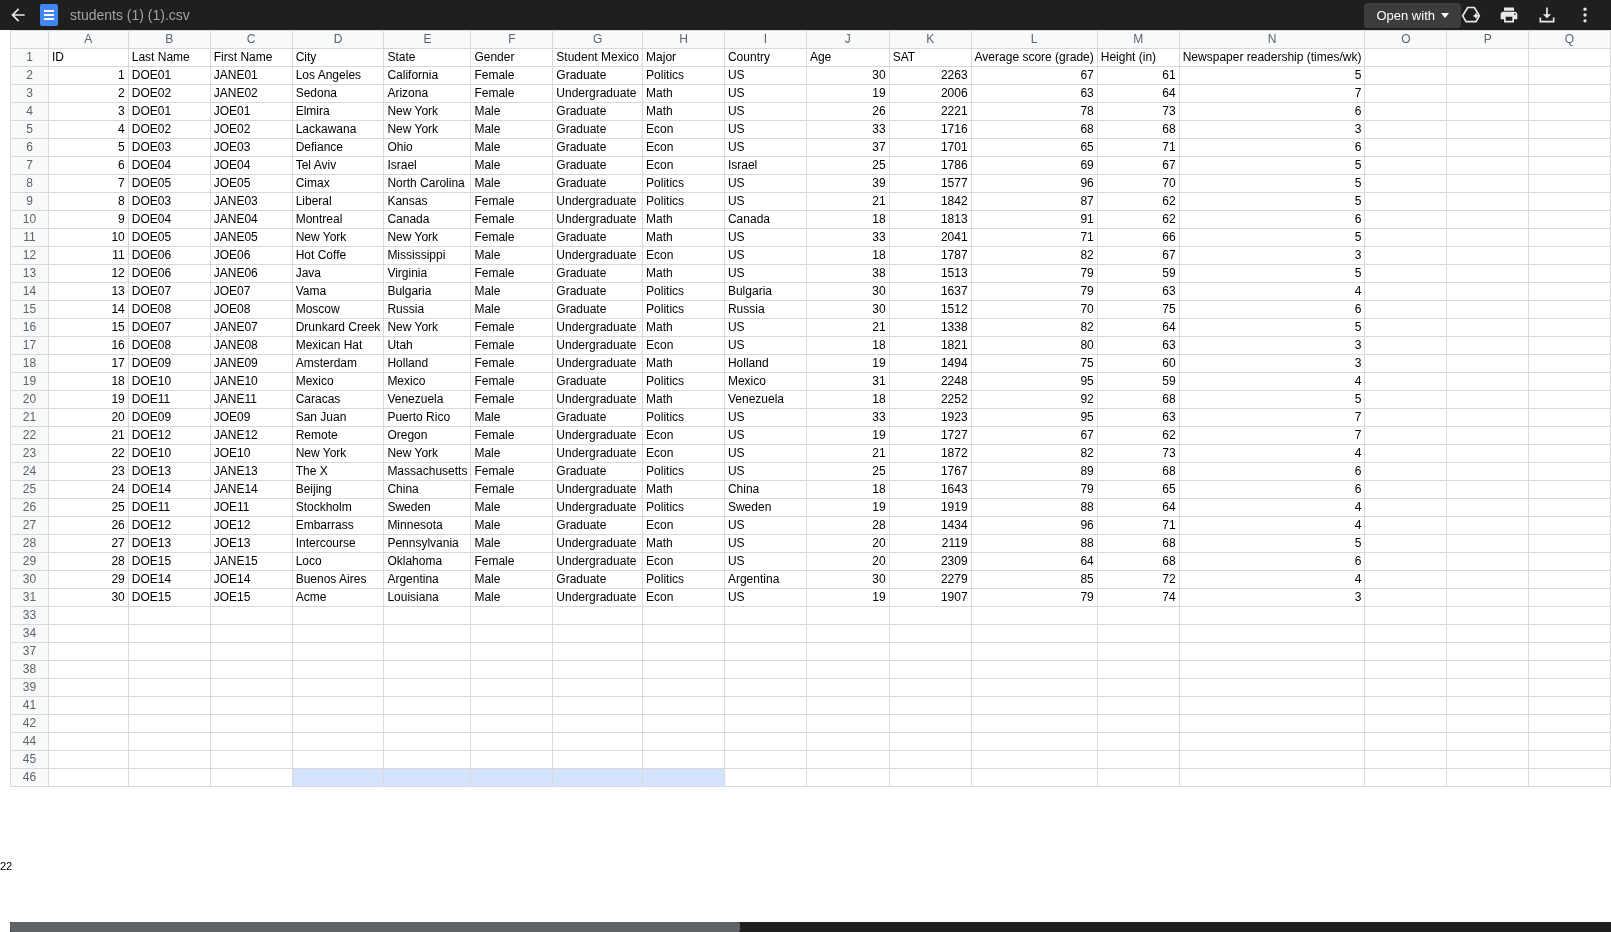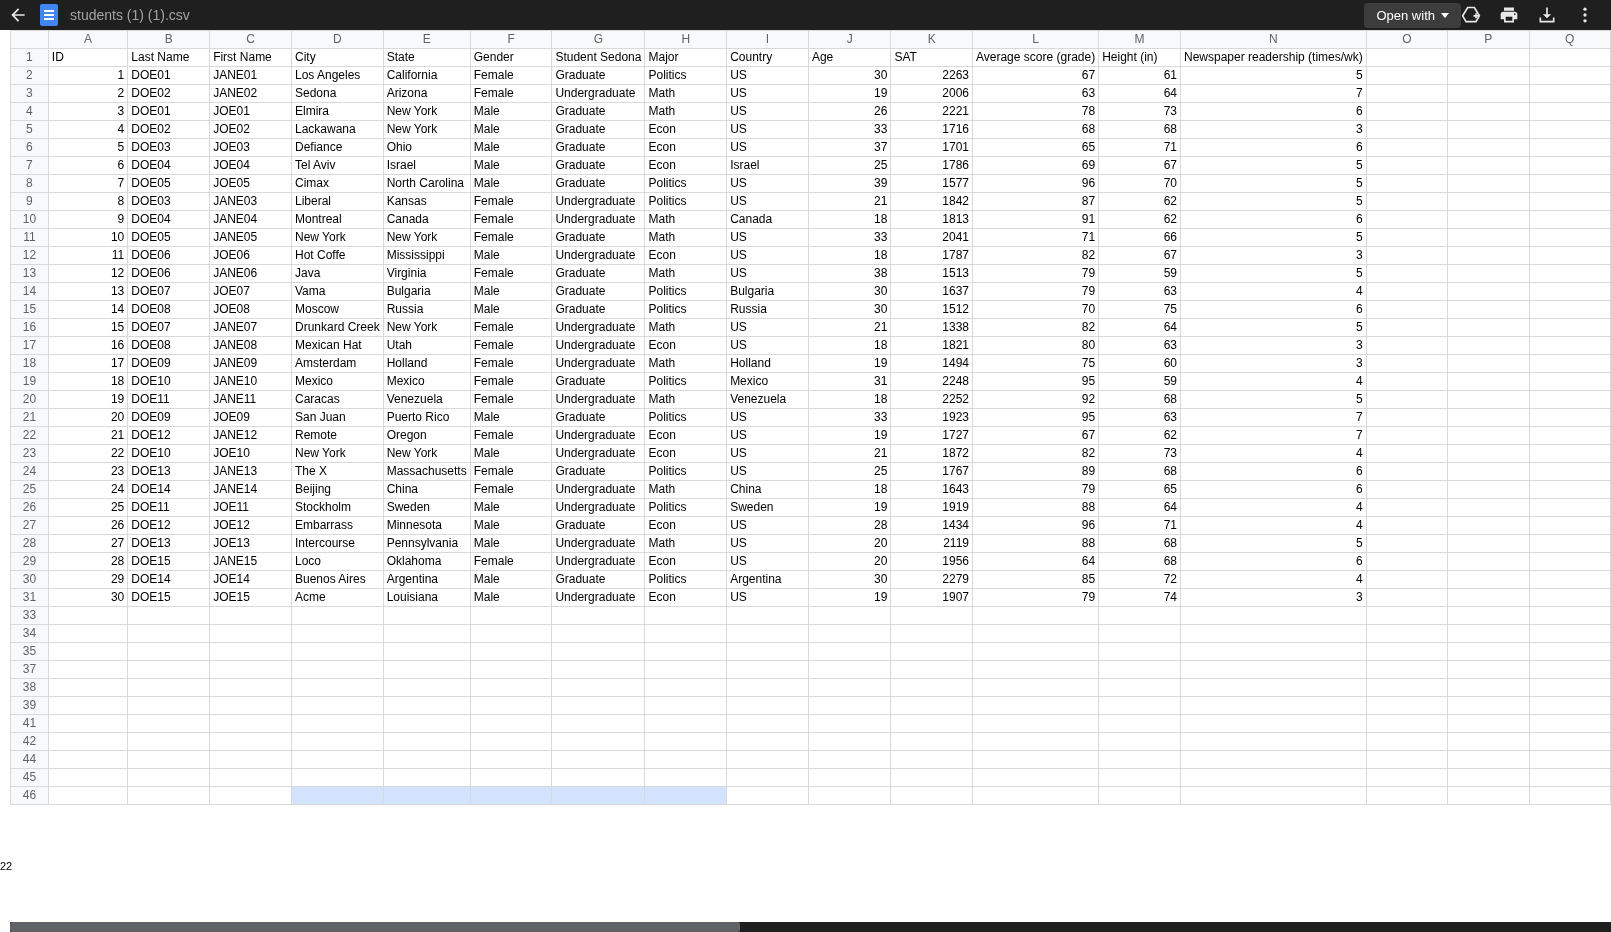--- a/index.html
+++ b/index.html
@@ -162,21 +162,21 @@
       </thead>
       <tbody>
         <tr>
           <th class="row-head">1</th>
           <td>ID</td>
           <td>Last Name</td>
           <td>First Name</td>
           <td>City</td>
           <td>State</td>
           <td>Gender</td>
-          <td>Student Sedona</td>
+          <td>Student Mexico</td>
           <td>Major</td>
           <td>Country</td>
           <td>Age</td>
           <td>SAT</td>
           <td>Average score (grade)</td>
           <td>Height (in)</td>
           <td>Newspaper readership (times/wk)</td>
           <td></td>
           <td></td>
           <td></td>
@@ -726,21 +726,21 @@
           <td class="num">28</td>
           <td class="">DOE15</td>
           <td class="">JANE15</td>
           <td class="">Loco</td>
           <td class="">Oklahoma</td>
           <td class="">Female</td>
           <td class="">Undergraduate</td>
           <td class="">Econ</td>
           <td class="">US</td>
           <td class="num">20</td>
-          <td class="num">1956</td>
+          <td class="num">2309</td>
           <td class="num">64</td>
           <td class="num">68</td>
           <td class="num">6</td>
           <td class=""></td>
           <td class=""></td>
           <td class=""></td>
         </tr>
         <tr>
           <th class="row-head">30</th>
           <td class="num">29</td>
@@ -815,40 +815,20 @@
           <td class=""></td>
           <td class=""></td>
           <td class=""></td>
           <td class=""></td>
           <td class=""></td>
           <td class=""></td>
           <td class=""></td>
           <td class=""></td>
         </tr>
         <tr>
-          <th class="row-head">35</th>
-          <td class=""></td>
-          <td class=""></td>
-          <td class=""></td>
-          <td class=""></td>
-          <td class=""></td>
-          <td class=""></td>
-          <td class=""></td>
-          <td class=""></td>
-          <td class=""></td>
-          <td class=""></td>
-          <td class=""></td>
-          <td class=""></td>
-          <td class=""></td>
-          <td class=""></td>
-          <td class=""></td>
-          <td class=""></td>
-          <td class=""></td>
-        </tr>
-        <tr>
           <th class="row-head">37</th>
           <td class=""></td>
           <td class=""></td>
           <td class=""></td>
           <td class=""></td>
           <td class=""></td>
           <td class=""></td>
           <td class=""></td>
           <td class=""></td>
           <td class=""></td>

